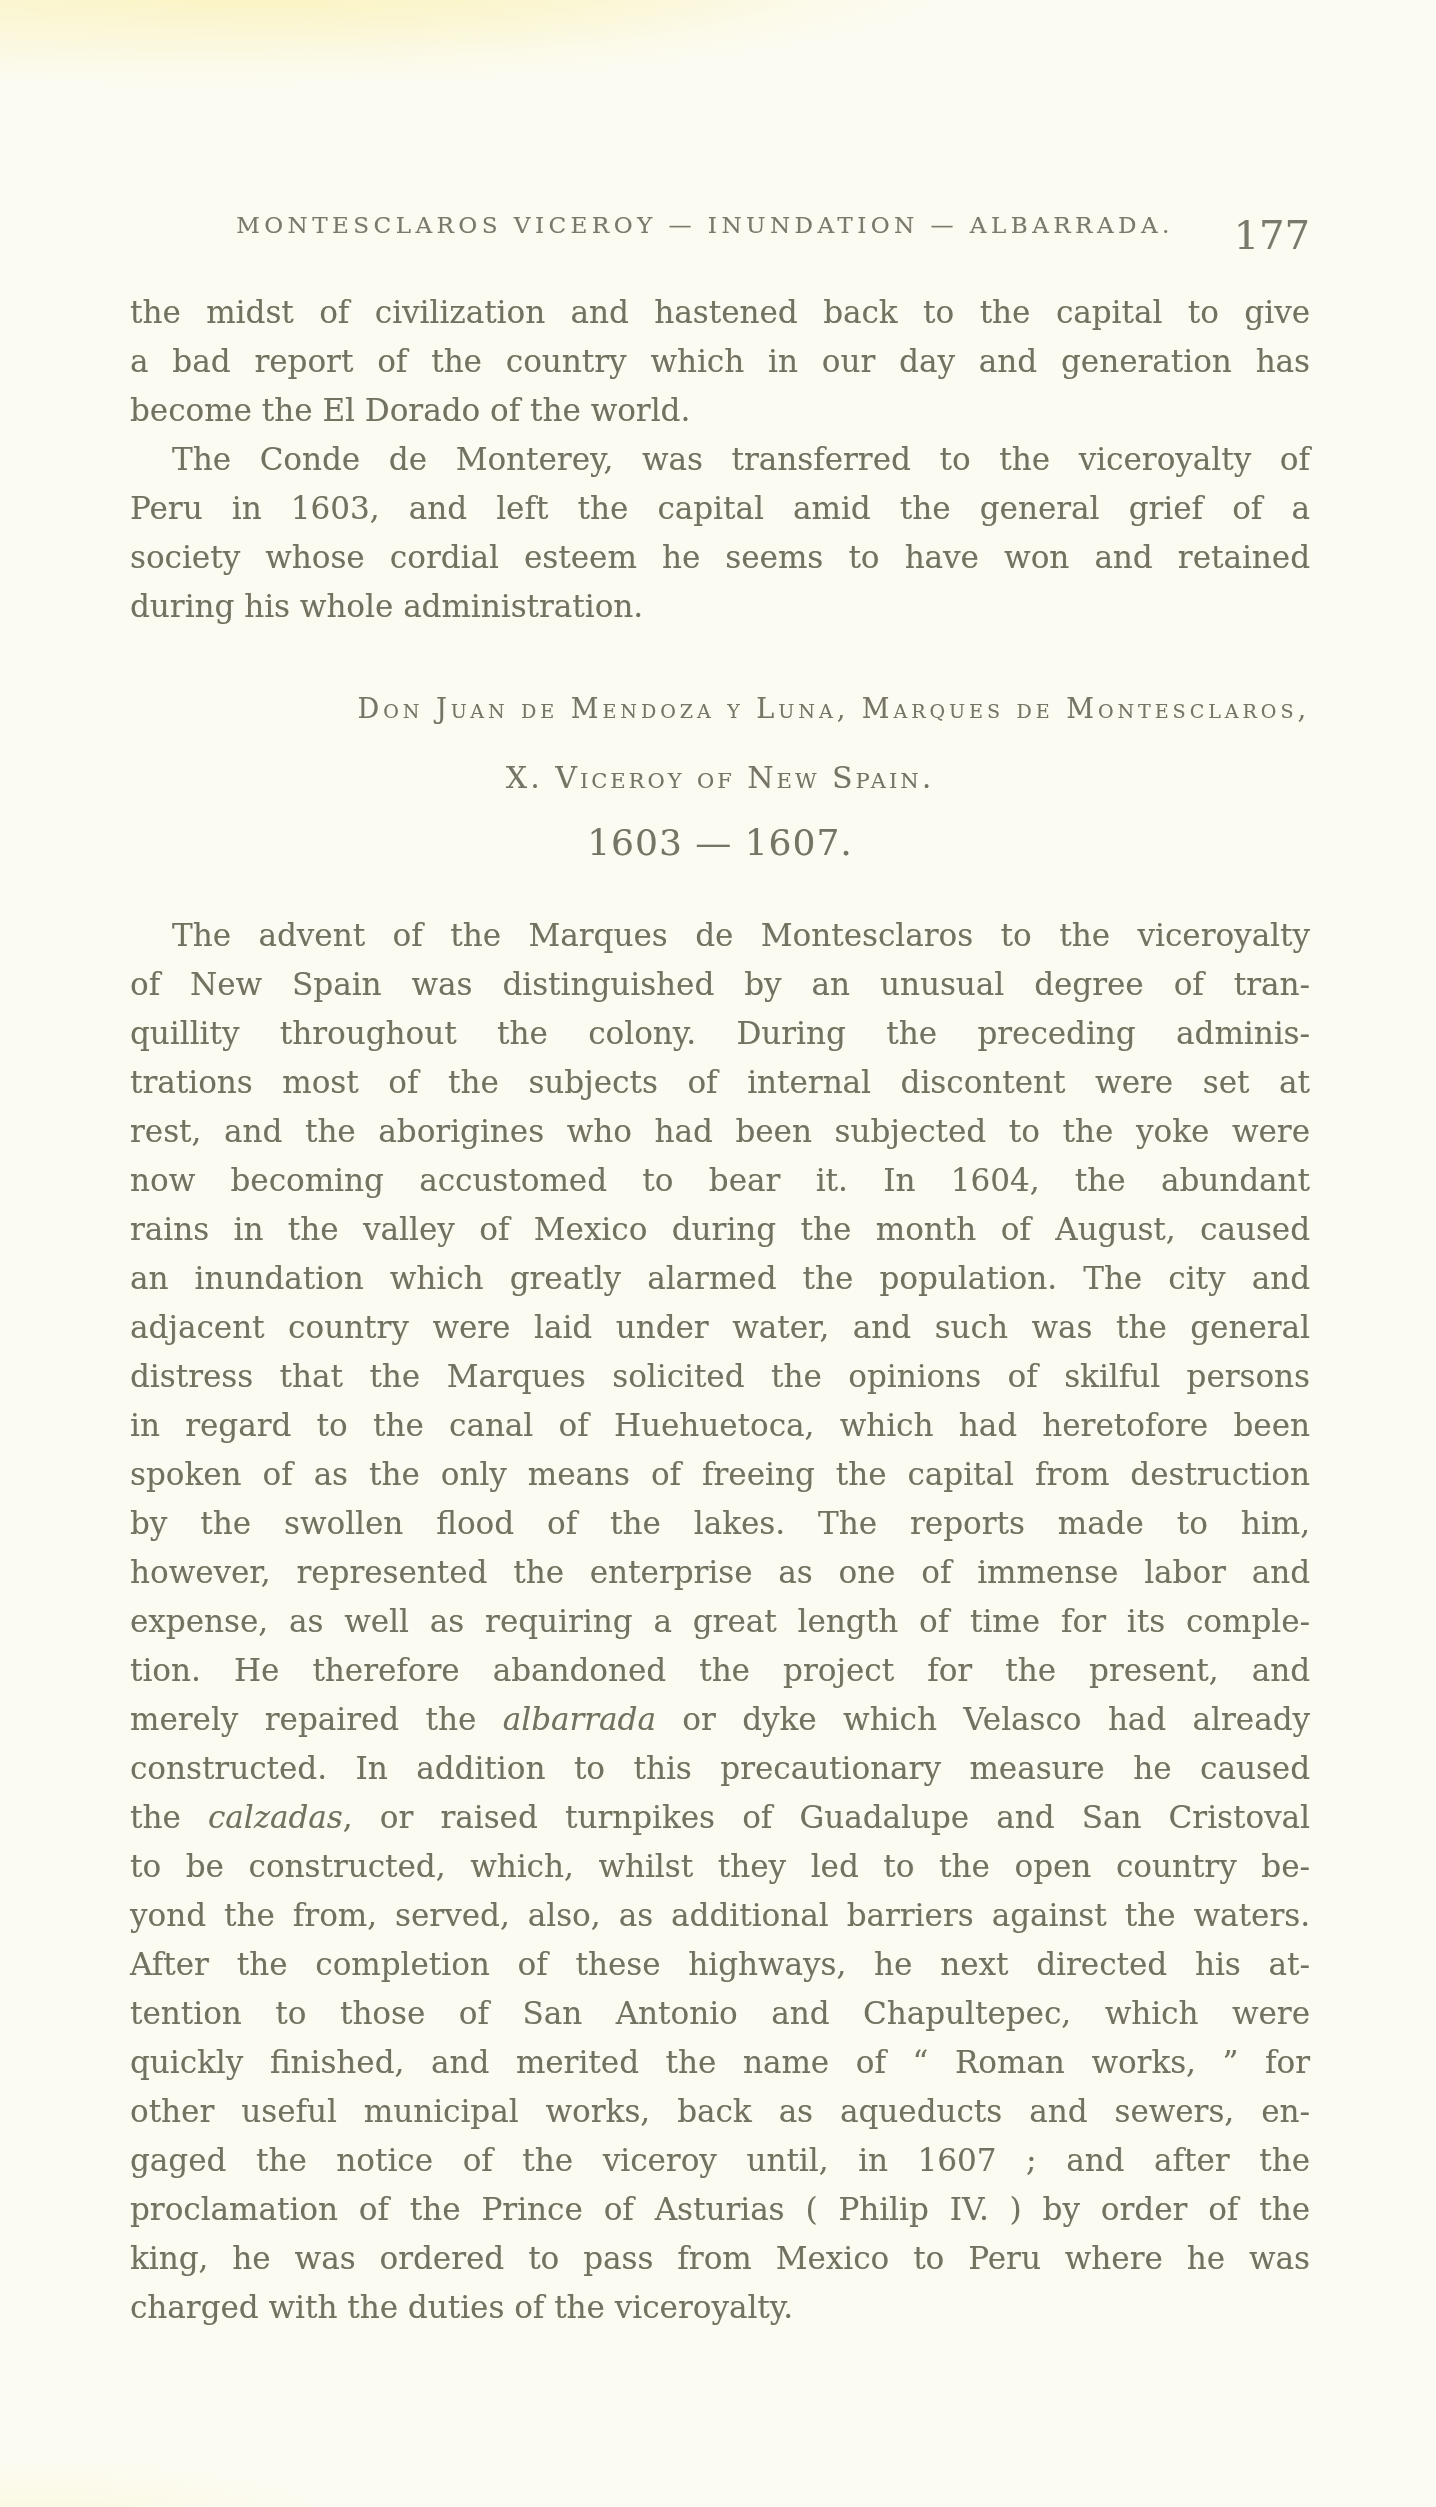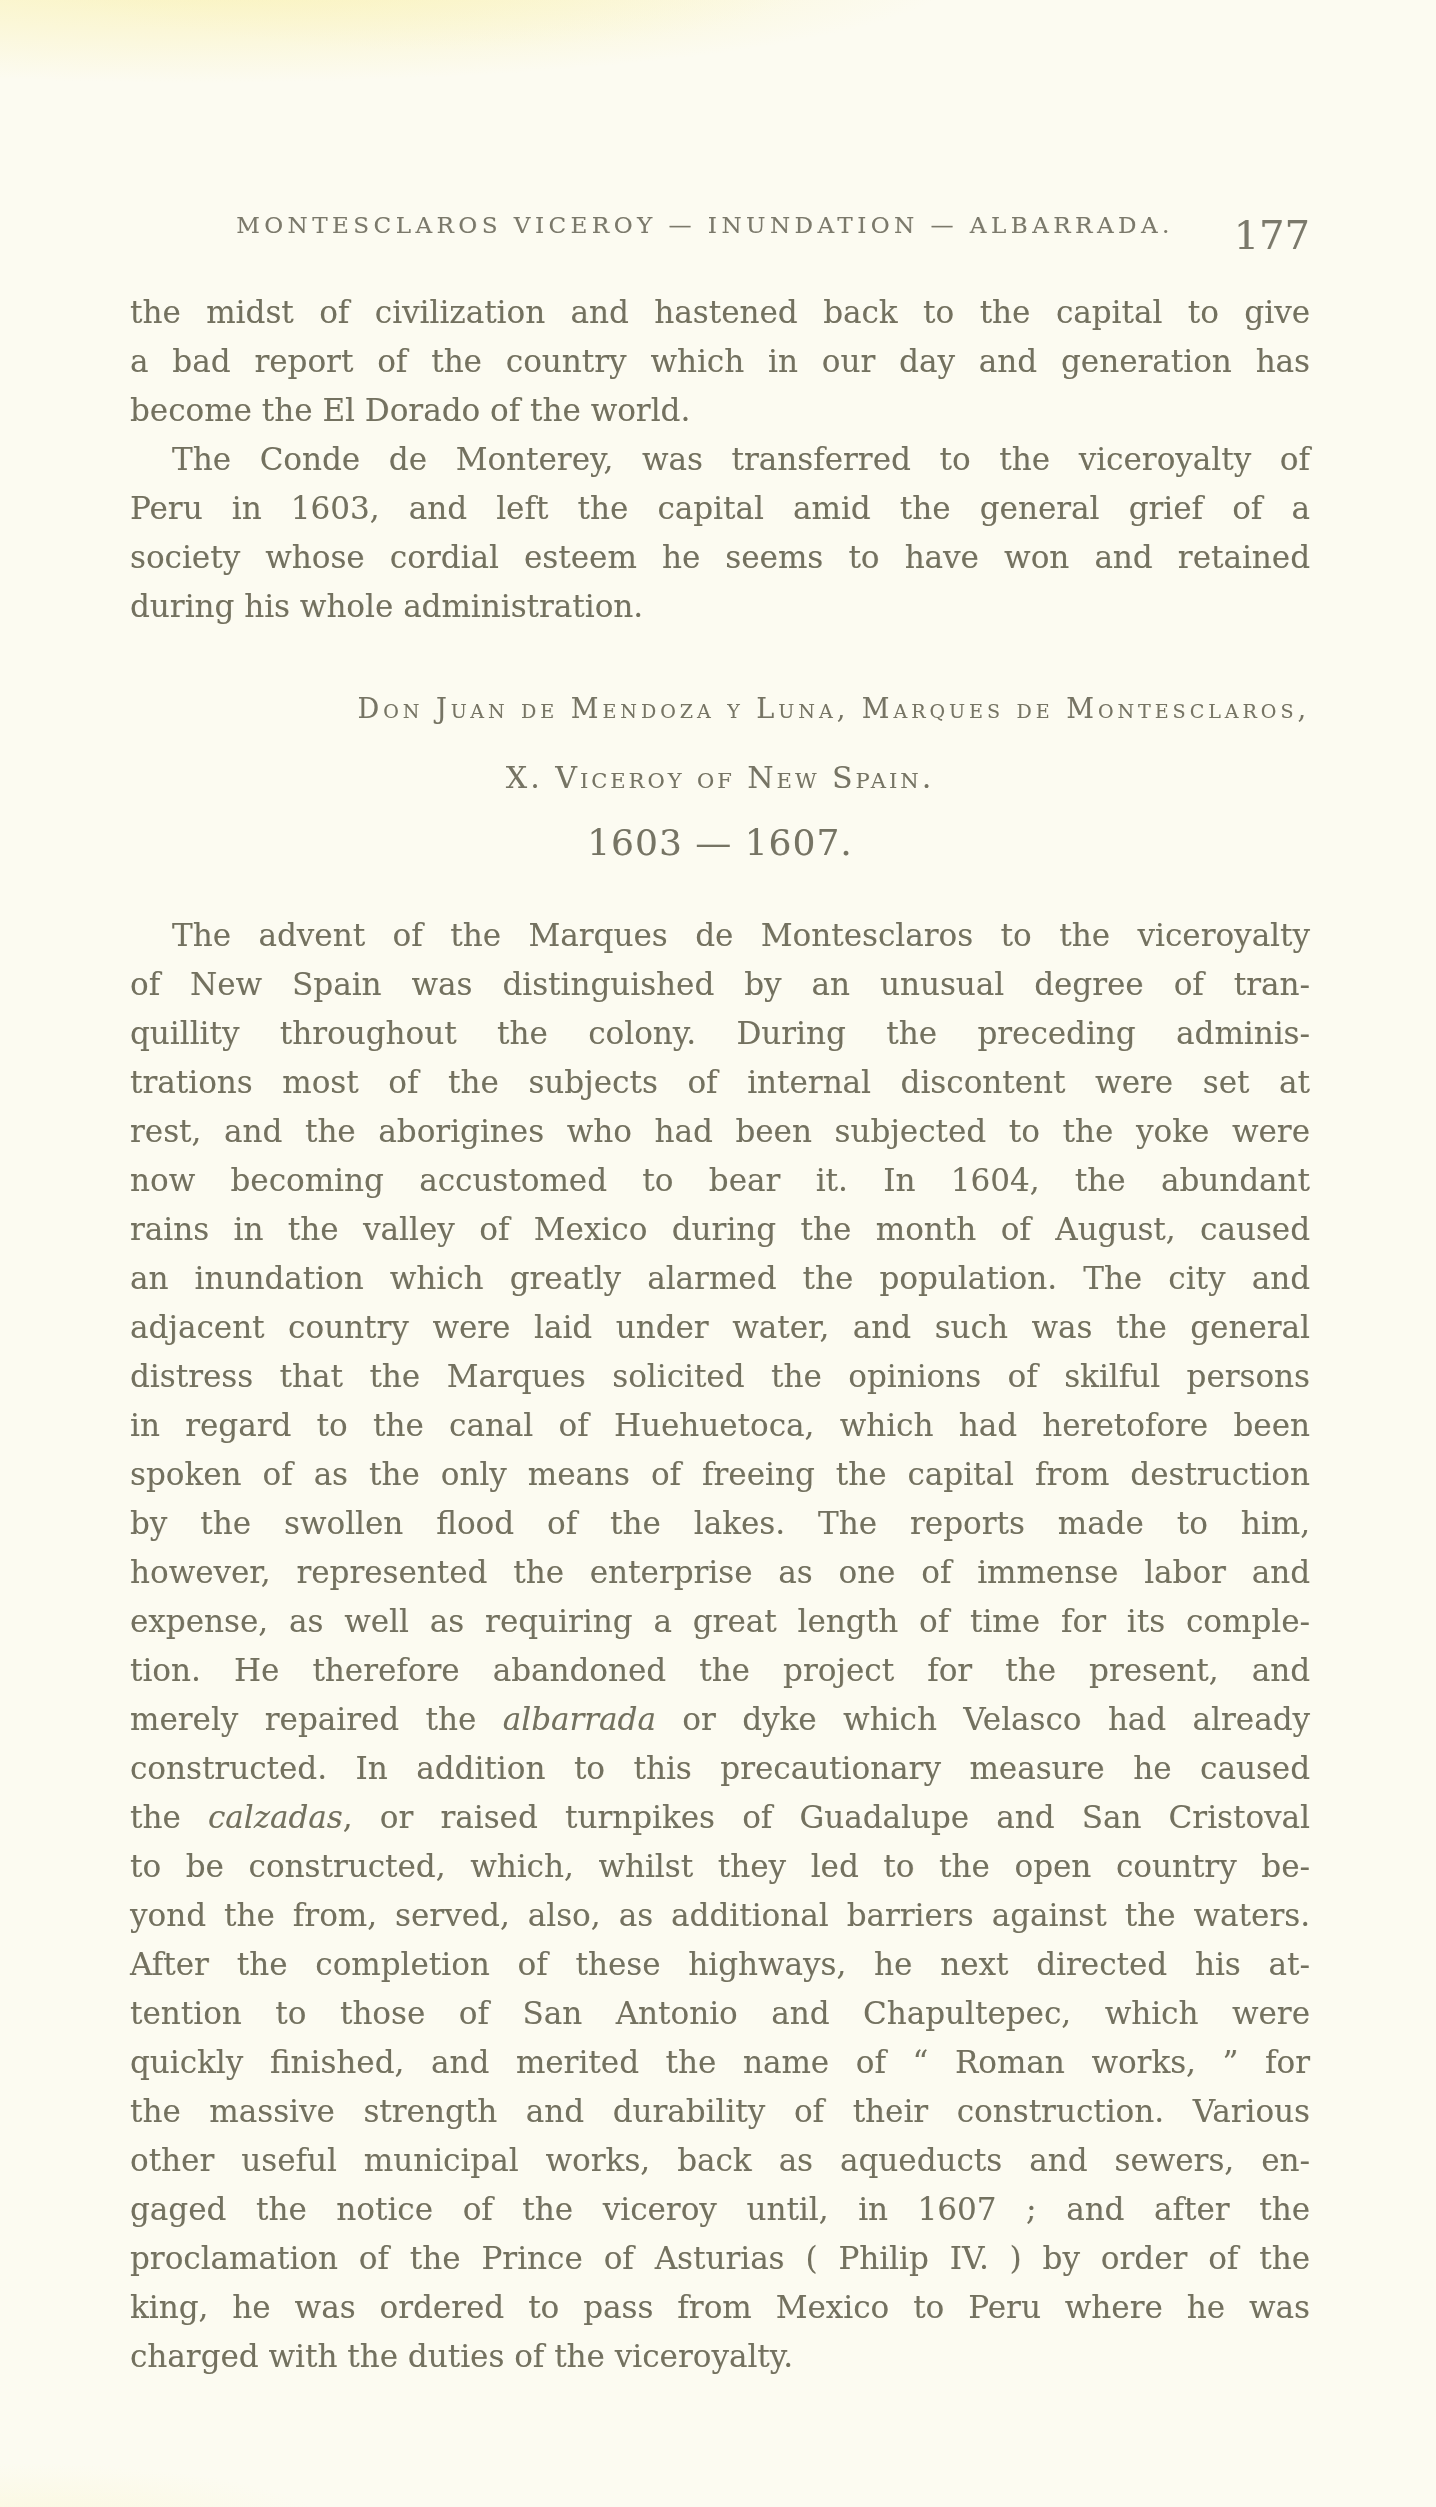--- a/index.html
+++ b/index.html
@@ -149,21 +149,20 @@
         <div class="line">expense, as well as requiring a great length of time for its comple-</div>
         <div class="line">tion.  He therefore abandoned the project for the present, and</div>
         <div class="line">merely repaired the <i>albarrada</i> or dyke which Velasco had already</div>
         <div class="line">constructed.  In addition to this precautionary measure he caused</div>
         <div class="line">the <i>calzadas</i>, or raised turnpikes of Guadalupe and San Cristoval</div>
         <div class="line">to be constructed, which, whilst they led to the open country be-</div>
         <div class="line">yond the from, served, also, as additional barriers against the waters.</div>
         <div class="line">After the completion of these highways, he next directed his at-</div>
         <div class="line">tention to those of San Antonio and Chapultepec, which were</div>
         <div class="line">quickly finished, and merited the name of “ Roman works, ” for</div>
-        <div class="line">the massive strength and durability of their construction.  Various</div>
         <div class="line">other useful municipal works, back as aqueducts and sewers, en-</div>
         <div class="line">gaged the notice of the viceroy until, in 1607 ; and after the</div>
         <div class="line">proclamation of the Prince of Asturias ( Philip IV. ) by order of the</div>
         <div class="line">king, he was ordered to pass from Mexico to Peru where he was</div>
         <div class="line last">charged with the duties of the viceroyalty.</div>
       </div>
 
   </main>
 </div>
 

